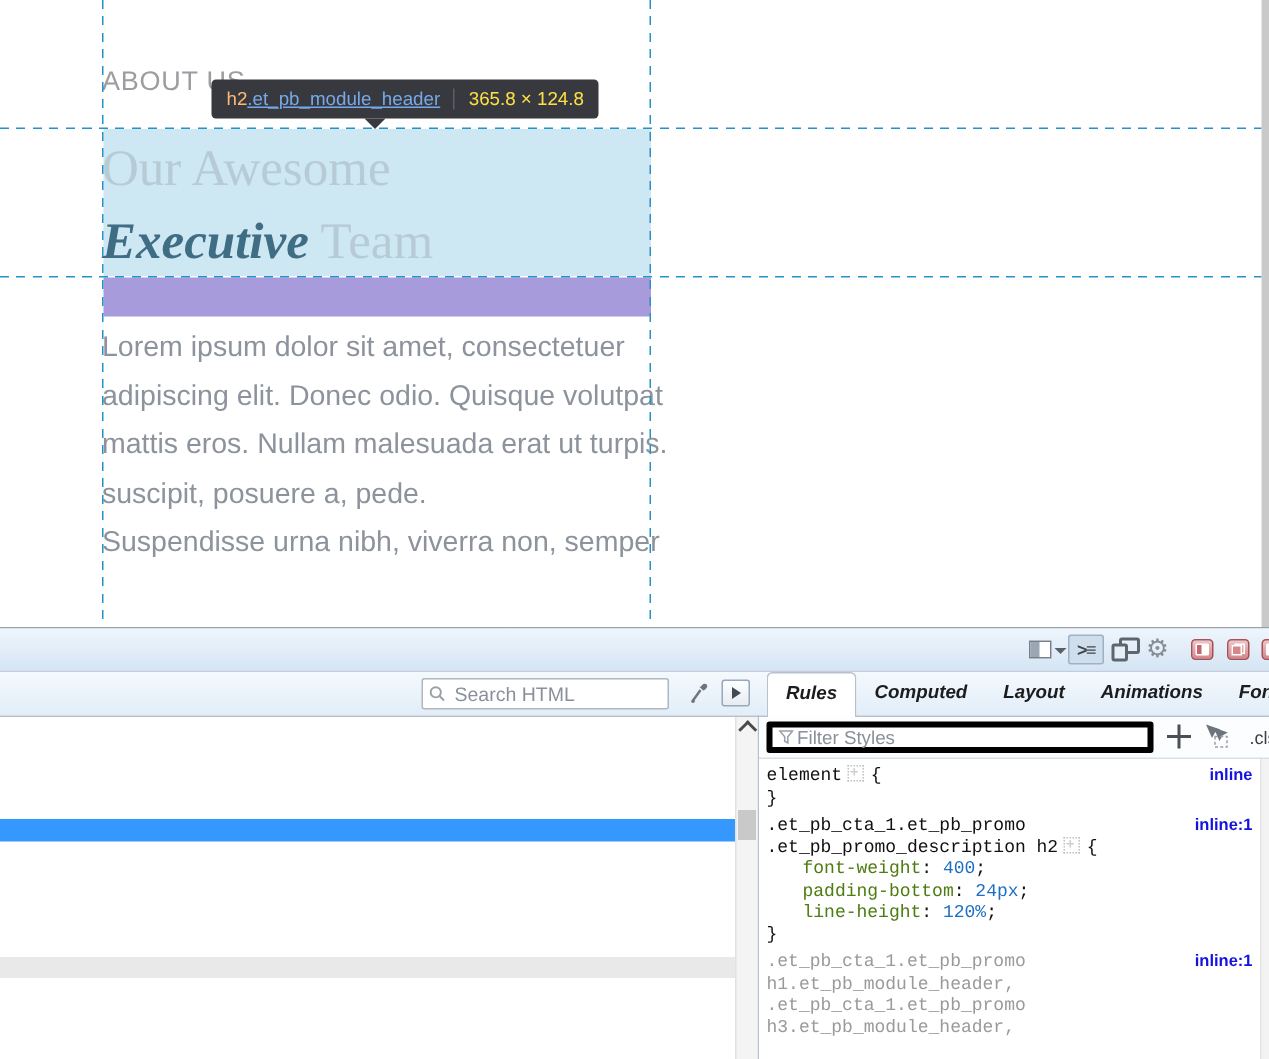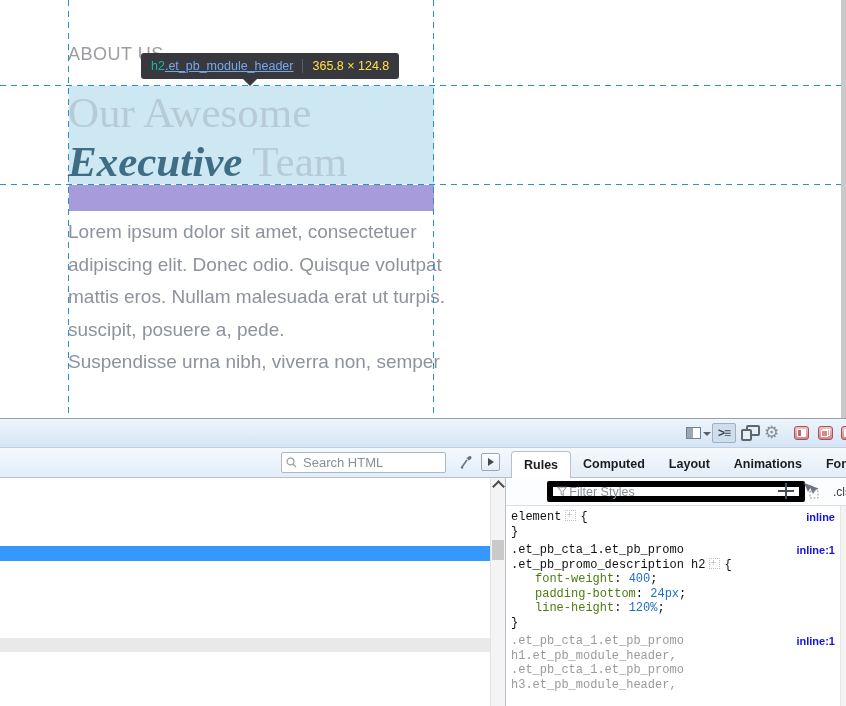--- a/index.html
+++ b/index.html
@@ -9,28 +9,28 @@
   
   .page{position:absolute;left:0;top:0;width:846px;height:418px;background:#fff;overflow:hidden;}
   .hl-content{position:absolute;left:69px;top:86px;width:365px;height:98px;background:#cde7f3;}
   .hl-padding{position:absolute;left:69px;top:185px;width:365px;height:26px;background:#a79bdc;}
   .guide-v{position:absolute;top:0;width:1px;height:417px;
            background:repeating-linear-gradient(180deg,#2492c9 0 6px,transparent 6px 11px);}
   .guide-h{position:absolute;left:0;width:841px;height:1px;
            background:repeating-linear-gradient(90deg,#2492c9 0 6px,transparent 6px 11px);}
   .about{position:absolute;left:68px;top:44px;font-size:18px;color:#9d9da1;letter-spacing:.5px;}
   .heading{position:absolute;left:68px;top:88px;font-family:"Liberation Serif",serif;
-           font-size:43px;line-height:49px;color:#b7cbd5;white-space:nowrap;}
+           font-size:34px;line-height:49px;color:#b7cbd5;white-space:nowrap;}
   .heading em{font-weight:bold;color:#3f6d84;}
   .para{position:absolute;left:68px;top:216px;font-size:19px;line-height:32.5px;color:#8d939c;white-space:nowrap;}
   .page-scroll{position:absolute;left:841px;top:0;width:5px;height:418px;background:#c9c9c9;}
 
   .tooltip{position:absolute;left:141px;top:53px;height:26px;background:#38393f;border-radius:3px;
            display:flex;align-items:center;padding:0 10px;font-size:12.5px;white-space:nowrap;z-index:5;}
-  .tt-tag{color:#14b8a6;}
+  .tt-tag{color:#fdba74;}
   .tt-class{color:#75a9e8;text-decoration:underline;}
   .tt-sep{display:inline-block;width:1px;height:14px;background:#5c5e66;margin:0 9px;}
   .tt-dims{color:#fde047;}
   .tt-arrow{position:absolute;left:243px;top:79px;width:0;height:0;z-index:5;
             border-left:7px solid transparent;border-right:7px solid transparent;border-top:7px solid #38393f;}
 
   
   .dt{position:absolute;left:0;top:418px;width:846px;height:288px;border-top:1px solid #98a1ab;box-sizing:border-box;}
   .dt-row1{position:absolute;left:0;top:0;width:846px;height:29px;
            background:linear-gradient(#eef5fc,#d5e5f4);border-bottom:1px solid #c2cedd;box-sizing:border-box;}
@@ -66,41 +66,41 @@
   .search-box svg{flex:0 0 auto;margin-right:4px;}
   .search-box input{border:none;outline:none;width:100%;font-size:13px;color:#5a6068;background:transparent;
                     font-family:"Liberation Sans",sans-serif;}
   .search-box input::placeholder{color:#8a9099;}
   .picker-ico2{position:absolute;left:458px;top:4px;width:16px;height:20px;}
   .expand-btn{position:absolute;left:481px;top:5px;width:19px;height:18px;border:1px solid #9aa7b5;border-radius:2px;
               background:linear-gradient(#fdfefe,#e7edf4);box-sizing:border-box;display:flex;align-items:center;justify-content:center;}
   .expand-btn::before{content:"";width:0;height:0;border-top:4px solid transparent;border-bottom:4px solid transparent;border-left:6px solid #444a52;}
 
   
-  .tabs{position:absolute;left:506px;top:0;right:0;height:30px;display:flex;align-items:flex-end;
-        font-size:12.5px;font-weight:bold;color:#1b1c1e;}
+  .tabs{position:absolute;left:506px;top:0;right:0;height:30px;display:flex;
+        font-size:12.5px;font-weight:bold;color:#1b1c1e;font-style:italic;}
   .tab{padding:0 12px;line-height:27px;cursor:pointer;}
   .tab.active{background:#fff;border:1px solid #b9c2cc;border-bottom:none;border-radius:4px 4px 0 0;
               margin-left:5px;line-height:26px;}
 
   
   .markup{position:absolute;left:0;top:59px;width:506px;height:229px;background:#fff;
           border-right:1px solid #b6c0cc;box-sizing:border-box;}
   .sel-row{position:absolute;left:0;top:68px;width:490px;height:15px;background:#3598fe;}
   .gray-row{position:absolute;left:0;top:160px;width:490px;height:14px;background:#e9e9e9;}
   .m-scroll{position:absolute;left:490px;top:0;width:15px;height:229px;background:#f4f4f4;border-left:1px solid #e2e2e2;box-sizing:border-box;}
   .m-up{position:absolute;left:3px;top:4px;width:7px;height:7px;border-top:2px solid #4a4a4a;border-left:2px solid #4a4a4a;transform:rotate(45deg);}
   .m-thumb{position:absolute;left:1px;top:62px;width:12px;height:20px;background:#c9c9c9;}
 
   
   .rules{position:absolute;left:506px;top:59px;width:340px;height:229px;background:#fff;}
   .filter-row{position:absolute;left:0;top:0;width:340px;height:28px;background:#fcfdfe;
               border-bottom:1px solid #dadfe5;box-sizing:border-box;}
-  .filter-box{position:absolute;left:5px;top:3px;width:258px;height:21px;background:#fff;border:6px solid #000000;
-              border-radius:2px;box-sizing:border-box;display:flex;align-items:center;padding:0 4px;margin-left:36px;}
+  .filter-box{position:absolute;left:5px;top:3px;width:258px;height:21px;background:#fff;border:4px solid #000000;
+              border-radius:2px;box-sizing:border-box;display:flex;align-items:center;padding:0 4px;}
   .filter-box input{border:none;outline:none;width:100%;font-size:12.5px;color:#5a6068;background:transparent;
                     font-family:"Liberation Sans",sans-serif;}
   .filter-box input::placeholder{color:#8a9099;}
   .plus-btn{position:absolute;left:269px;top:2px;width:22px;height:22px;}
   .plus-btn::before{content:"";position:absolute;left:10px;top:3px;width:1.5px;height:16px;background:#4a4f55;}
   .plus-btn::after{content:"";position:absolute;left:3px;top:10px;width:16px;height:1.5px;background:#4a4f55;}
   .pseudo-btn{position:absolute;left:296px;top:4px;width:20px;height:18px;}
   .cls-label{position:absolute;left:327px;top:7px;font-size:12px;color:#3a3f45;white-space:nowrap;}
 
   .rules-body{position:absolute;left:0;top:28px;width:334px;height:201px;overflow:hidden;

